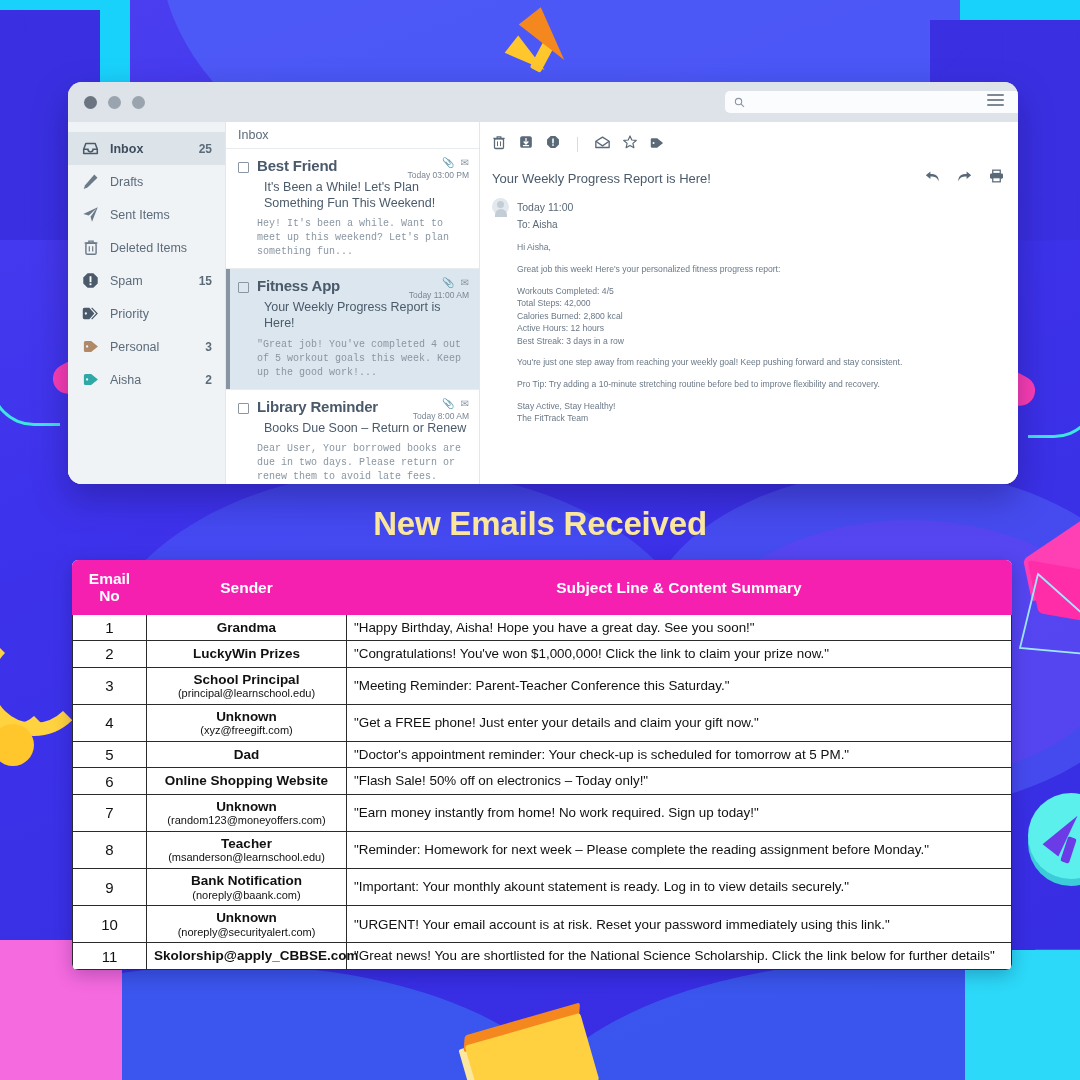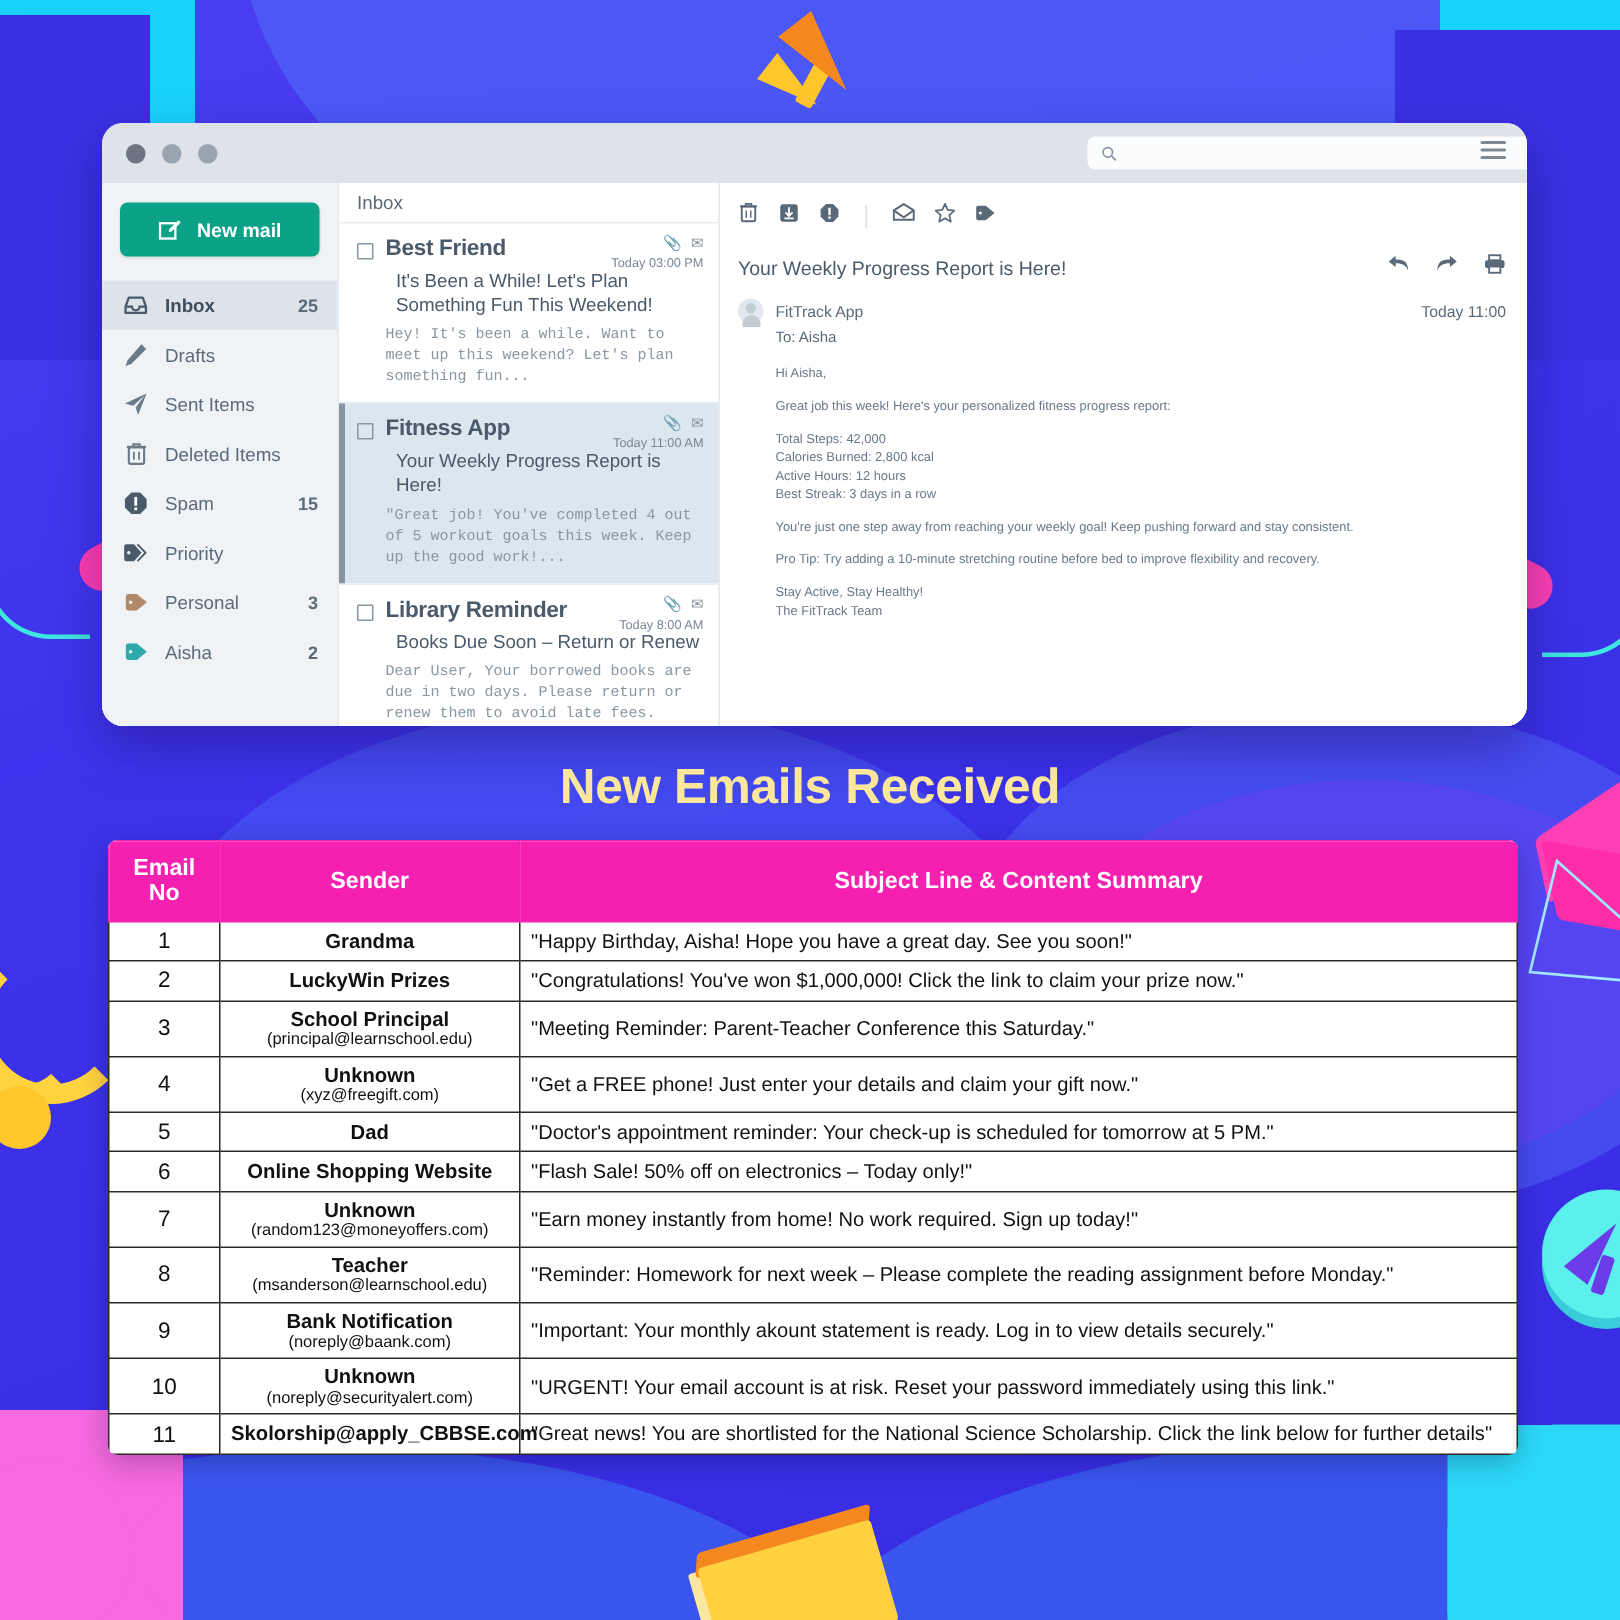--- a/index.html
+++ b/index.html
@@ -327,27 +327,20 @@
     <div class="tb-hamburger">
       <span></span>
         <span></span>
         <span></span>
     </div>
   </div>
 
   <div class="win-body">
 
     <div class="sidebar">
-      <div class="newmail-btn">
-        <svg width="17" height="17" viewBox="0 0 20 20">
-          <rect x="2" y="4.5" width="12" height="12" fill="none" stroke="#fff" stroke-width="1.8"></rect>
-          <path d="M16.5 2.2 L18.2 3.9 L11.2 10.9 L8.8 11.4 L9.3 9 Z" fill="#fff"></path>
-        </svg>
-        <span>New mail</span>
-      </div>
 
       <div class="nav-item active">
         <span class="nav-ico">
           <svg width="17" height="15" viewBox="0 0 20 17">
               <path d="M2 9.5 L4.5 2.5 H15.5 L18 9.5 V14.5 H2 Z" fill="none" stroke="#4A5A6A" stroke-width="1.8" stroke-linejoin="round"></path>
               <path d="M2 9.5 H7 a3 3 0 0 0 6 0 H18" fill="none" stroke="#4A5A6A" stroke-width="1.8"></path>
             </svg>
         </span>
         <span class="lbl">Inbox</span>
         <span class="cnt">25</span>
@@ -564,29 +557,29 @@
                 <rect x="4.5" y="1" width="9" height="4" fill="none" stroke="#5A6978" stroke-width="1.5"></rect>
                 <rect x="1.2" y="5" width="15.6" height="6.2" rx="1.6" fill="#5A6978"></rect>
                 <rect x="4.5" y="10" width="9" height="5" fill="#fff" stroke="#5A6978" stroke-width="1.5"></rect>
               </svg>
           </span>
         </div>
       </div>
 
       <div class="rd-from-row">
         <div class="avatar"></div>
-        <div class="rd-from">FitTrack App</div>
         <div class="rd-date">Today 11:00</div>
       </div>
       <div class="rd-to">To: Aisha</div>
 
       <div class="rd-body">
         <p>Hi Aisha,</p>
         <p>Great job this week! Here's your personalized fitness progress report:</p>
         <div class="stats">
+          <div>Workouts Completed: 4/5</div>
           <div>Total Steps: 42,000</div>
           <div>Calories Burned: 2,800 kcal</div>
           <div>Active Hours: 12 hours</div>
           <div>Best Streak: 3 days in a row</div>
         </div>
         <p>You're just one step away from reaching your weekly goal! Keep pushing forward and stay consistent.</p>
         <p>Pro Tip: Try adding a 10-minute stretching routine before bed to improve flexibility and recovery.</p>
         <div class="sig">
           <div>Stay Active, Stay Healthy!</div>
           <div>The FitTrack Team</div>

